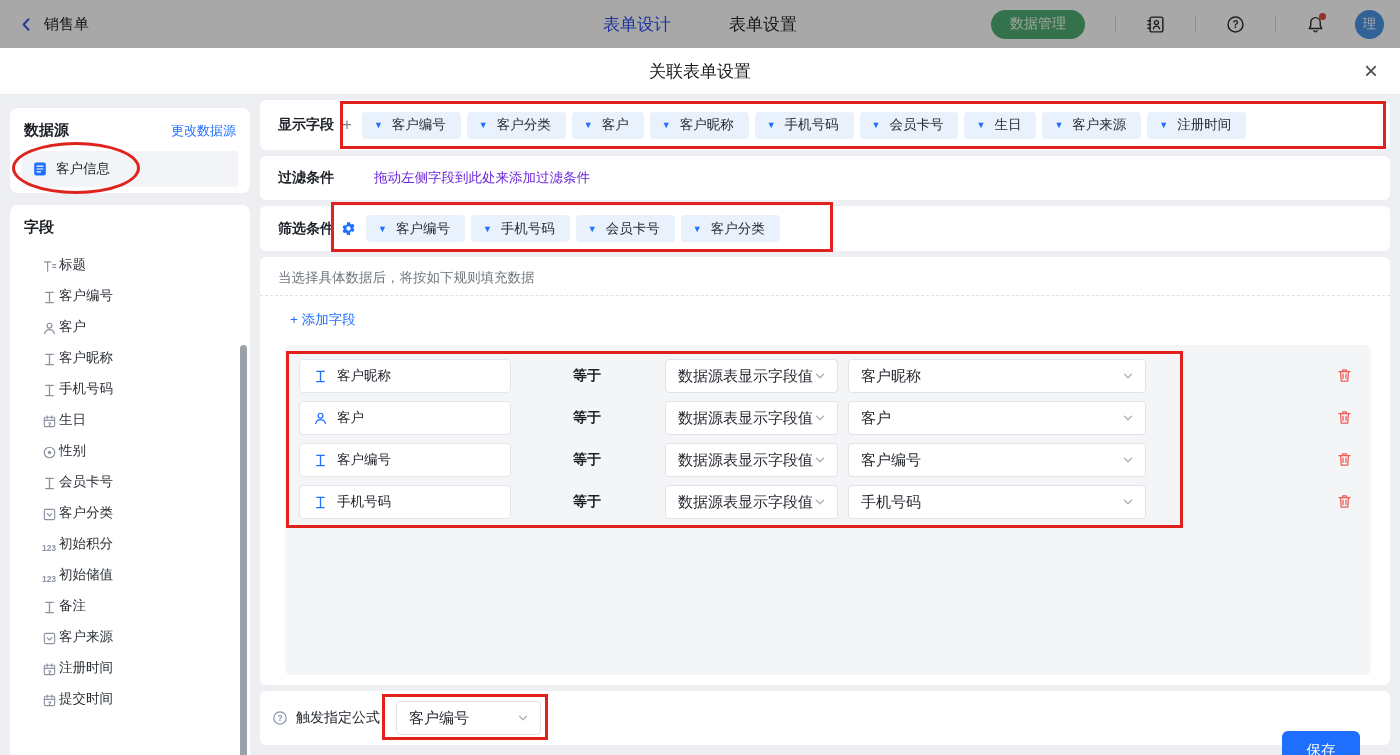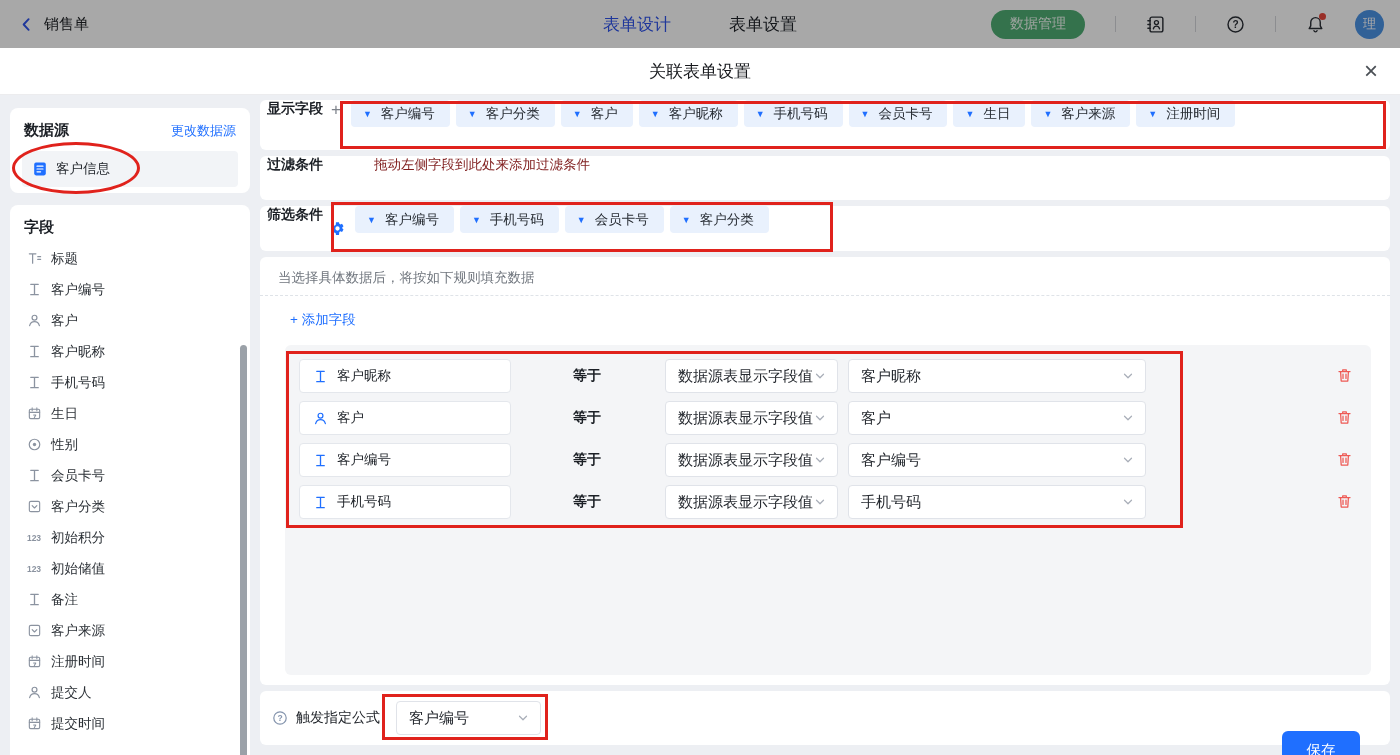--- a/index.html
+++ b/index.html
@@ -36,36 +36,36 @@
   .ds-card { left:10px; top:13px; width:240px; height:85px; }
   .ds-head { display:flex; justify-content:space-between; align-items:center; padding:13px 14px 0 14px; }
   .ds-title { font-size:15px; font-weight:700; color:#1c2026; }
   .link { font-size:13px; color:#1f6fff; cursor:pointer; }
   .ds-item { margin:11px 12px 0 12px; height:36px; background:#f2f4f7; border-radius:4px; display:flex; align-items:center; gap:8px; padding:0 10px; cursor:pointer; }
   .ds-item span.lb { font-size:13.5px; color:#22262c; }
 
   .fl-card { left:10px; top:110px; width:240px; height:676px; }
   .fl-title { font-size:15px; font-weight:700; color:#1c2026; padding:13px 14px 4px 14px; }
   .fl-list { padding:2px 0 0 0; }
-  .field-item { height:31px; display:flex; align-items:center; gap:9px; padding:0 16px; cursor:grab; }
+  .field-item { height:31px; display:flex; align-items:flex-end; gap:2px; padding:0 31px; cursor:grab; }
   .f-ic { width:16px; display:flex; align-items:center; justify-content:center; color:#8b93a0; }
   .f-lb { font-size:13.5px; color:#2b3036; }
   .fl-scroll { position:absolute; right:3px; top:140px; width:7px; height:440px; background:#9ba1a8; border-radius:4px; }
 
   
   .mrow { position:absolute; left:260px; width:1130px; background:#fff; border-radius:6px; }
-  .row-flex { display:flex; padding-left:7px; }
+  .row-flex { display:flex; align-items:center; padding-left:18px; }
   .row-label { font-size:14px; font-weight:600; color:#1c2026; white-space:nowrap; }
   .plus-g { color:#7d828a; font-size:17px; margin-left:8px; }
   .gear { margin-left:7px; display:flex; align-items:center; }
   .chips { display:flex; gap:6px; margin-left:10px; }
   .chip { background:#e9f1fd; border-radius:4px; height:27px; display:flex; align-items:center; gap:9px; padding:0 15px 0 12px; cursor:pointer; }
   .chip-arrow { color:#1f6fff; font-size:9px; }
   .chip-lb { font-size:13.5px; color:#272c33; }
-  .placeholder { font-size:13.5px; color:#7f1d1d; margin-left:51px; }
+  .placeholder { font-size:13.5px; color:#6d28d9; margin-left:40px; }
 
   
   .rules-row { top:162px; height:428px; }
   .hint { position:absolute; left:18px; top:12px; font-size:13.5px; color:#70767e; }
   .dash { position:absolute; left:0; right:0; top:38px; border-top:1px dashed #dfe3e8; }
   .add-link { position:absolute; left:30px; top:54px; font-size:13.5px; color:#1f6fff; cursor:pointer; }
   .rules-box { position:absolute; left:25px; right:19px; top:88px; bottom:10px; background:#f4f5f7; border-radius:6px; padding-top:14px; }
   .rule-row { position:relative; height:34px; margin:0 0 8px 0; }
   .rule-field { position:absolute; left:14px; top:0; width:212px; height:34px; background:#fff; border:1px solid #e4e7ec; border-radius:4px; display:flex; align-items:center; gap:9px; padding:0 12px; }
   .rule-field .lb { font-size:13.5px; color:#22262c; }
@@ -271,29 +271,20 @@
               <svg width="15" height="15" viewBox="0 0 16 16" fill="none">
                 <rect x="2.5" y="3.5" width="11" height="10" rx="1.4" stroke="#8b93a0" stroke-width="1.2"></rect>
                 <path d="M5.5 2v3M10.5 2v3M2.5 6.8h11M7 9.6h2.4l-1.6 2.8" stroke="#8b93a0" stroke-width="1.1" stroke-linecap="round" stroke-linejoin="round"></path>
               </svg>
             </span>
             <span class="f-lb">注册时间</span>
           </div>
           <div class="field-item">
             <span class="f-ic">
               <svg width="15" height="15" viewBox="0 0 16 16" fill="none">
-                <circle cx="8" cy="5" r="2.6" stroke="#8b93a0" stroke-width="1.3"></circle>
-                <path d="M2.8 13.4c.8-2.9 2.7-4.1 5.2-4.1s4.4 1.2 5.2 4.1" stroke="#8b93a0" stroke-width="1.3" stroke-linecap="round"></path>
-              </svg>
-            </span>
-            <span class="f-lb">提交人</span>
-          </div>
-          <div class="field-item">
-            <span class="f-ic">
-              <svg width="15" height="15" viewBox="0 0 16 16" fill="none">
                 <rect x="2.5" y="3.5" width="11" height="10" rx="1.4" stroke="#8b93a0" stroke-width="1.2"></rect>
                 <path d="M5.5 2v3M10.5 2v3M2.5 6.8h11M7 9.6h2.4l-1.6 2.8" stroke="#8b93a0" stroke-width="1.1" stroke-linecap="round" stroke-linejoin="round"></path>
               </svg>
             </span>
             <span class="f-lb">提交时间</span>
           </div>
         </div>
       <div class="fl-scroll"></div>
     </div>
 

